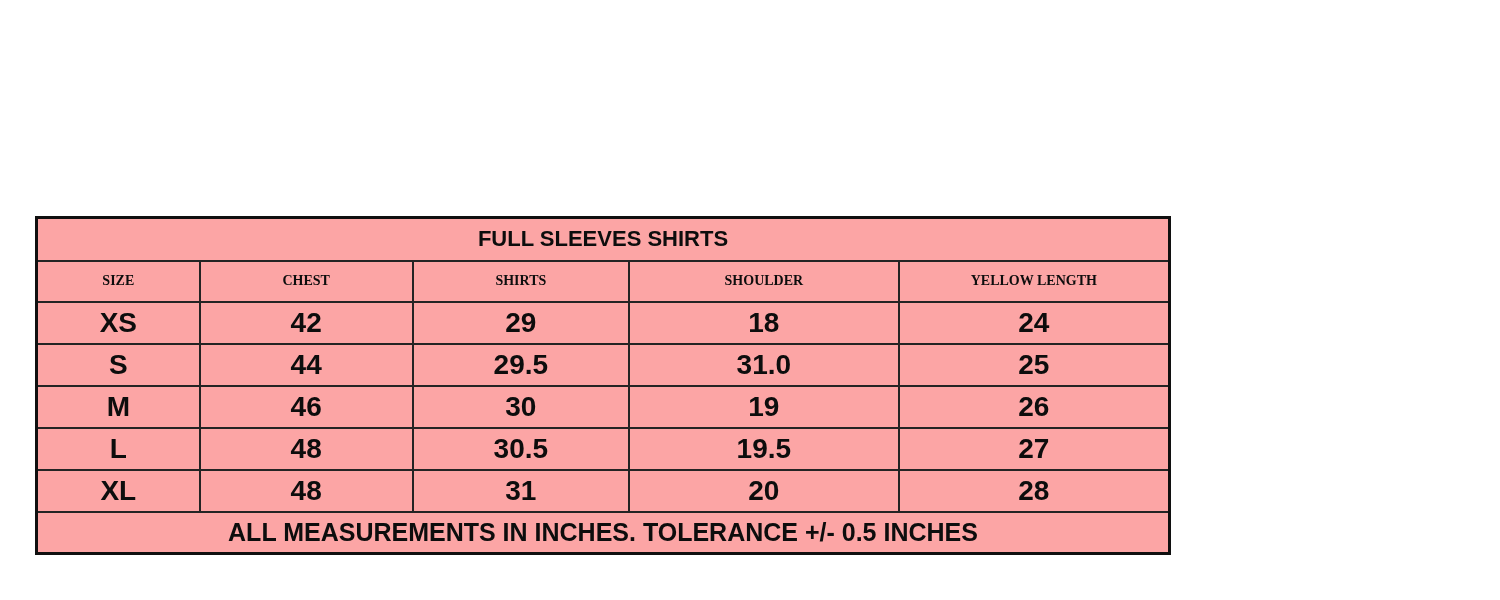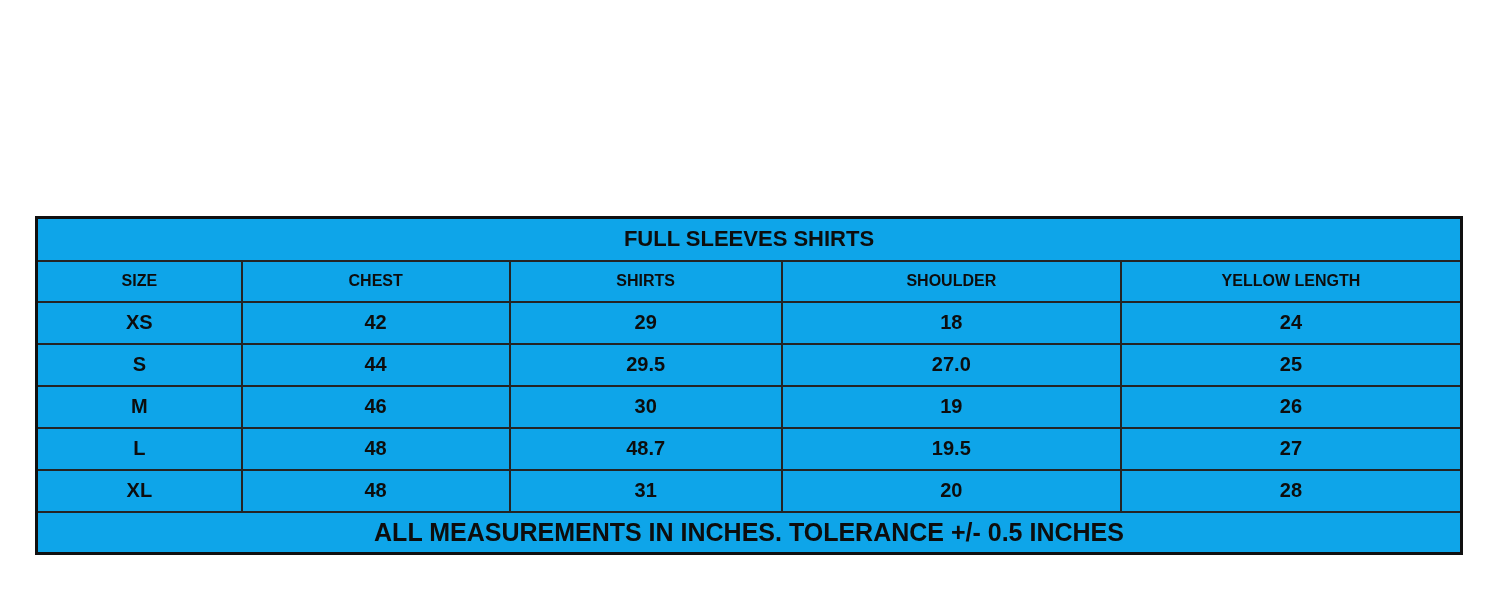--- a/index.html
+++ b/index.html
@@ -33,40 +33,40 @@
     white-space: nowrap;
     transform: scale(0.94, 1.0);
     transform-origin: left top;
     color: #0c0c0c;
   }
 
   .size-table {
     position: absolute;
     left: 35px;
     top: 216px;
-    width: 1428px;
+    width: 1136px;
     border-collapse: collapse;
     table-layout: fixed;
-    background: #0ea5e9;
+    background: #fca5a5;
   }
   .size-table, .size-table td, .size-table th {
     border: 2px solid #242424;
   }
   .size-table { border: 3px solid #101010; }
   .size-table td, .size-table th {
     text-align: center;
     vertical-align: middle;
     font-weight: 700;
     font-size: 22px;
     color: #0d0d0d;
     padding: 0;
   }
   tr.t-title td { height: 43px; font-size: 22px; }
-  tr.t-head th { height: 41px; font-size: 16px; }
-  tr.t-row td { height: 42px; font-size: 20px; }
+  tr.t-head th { height: 41px; font-size: 14px; font-family: Liberation Serif, serif; }
+  tr.t-row td { height: 42px; font-size: 28px; }
   tr.t-foot td { height: 42px; font-size: 25px; }
 
   col.c-size { width: 14.4%; }
   col.c-chest { width: 18.8%; }
   col.c-length { width: 19.1%; }
   col.c-shoulder { width: 23.8%; }
   col.c-sleeve { width: 23.9%; }
 </style>
 </head>
 <body>
@@ -97,34 +97,34 @@
         <td>XS</td>
         <td>42</td>
         <td>29</td>
         <td>18</td>
         <td>24</td>
       </tr>
       <tr class="t-row">
         <td>S</td>
         <td>44</td>
         <td>29.5</td>
-        <td>27.0</td>
+        <td>31.0</td>
         <td>25</td>
       </tr>
       <tr class="t-row">
         <td>M</td>
         <td>46</td>
         <td>30</td>
         <td>19</td>
         <td>26</td>
       </tr>
       <tr class="t-row">
         <td>L</td>
         <td>48</td>
-        <td>48.7</td>
+        <td>30.5</td>
         <td>19.5</td>
         <td>27</td>
       </tr>
       <tr class="t-row">
         <td>XL</td>
         <td>48</td>
         <td>31</td>
         <td>20</td>
         <td>28</td>
       </tr>

